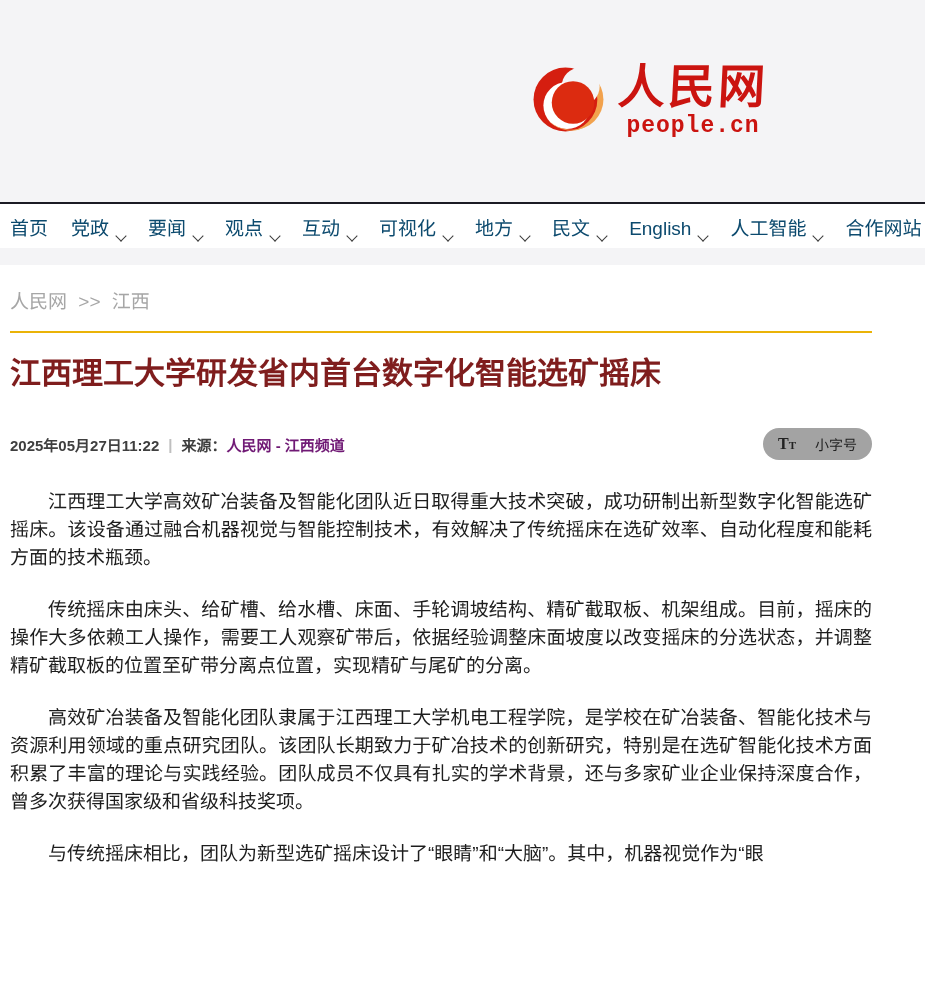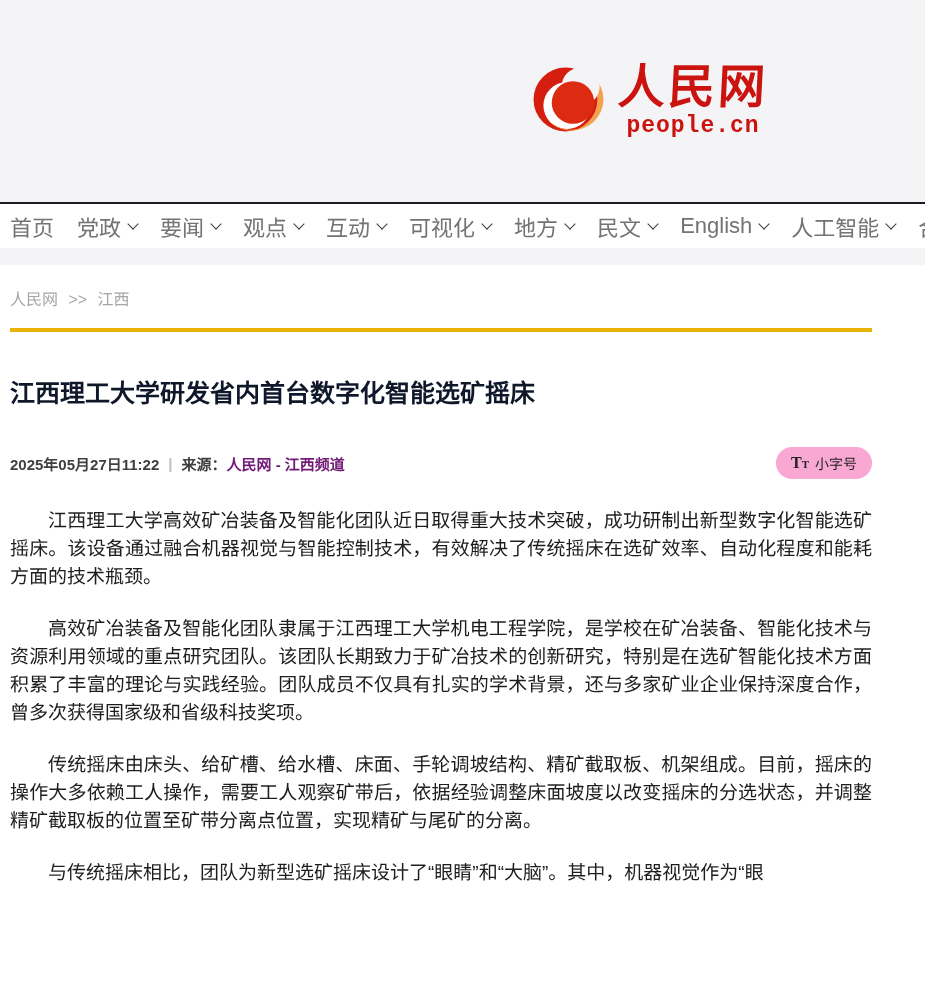--- a/index.html
+++ b/index.html
@@ -26,49 +26,49 @@
     transform:skewX(-3deg);
   }
   .logo-en{
     font-size:23px;font-weight:700;color:#cb1410;margin-top:4px;letter-spacing:1px;
     font-family:Liberation Mono, monospace;
   }
 
   
   .main-nav{background:#ffffff;height:44px;display:flex;align-items:center;}
   .nav-list{list-style:none;margin:0;padding:0 0 0 10px;display:flex;gap:23px;white-space:nowrap;}
-  .nav-item{font-size:22px;color:#737373;cursor:pointer;display:flex;align-items:center;}
+  .nav-item{font-size:19px;color:#0c4a6e;cursor:pointer;display:flex;align-items:flex-end;}
   .chev{
     display:inline-block;width:7px;height:7px;
     border-right:1.6px solid #3c3c3c;border-bottom:1.6px solid #3c3c3c;
     transform:rotate(45deg);margin-left:8px;margin-top:-4px;
   }
   .sub-band{height:17px;background:#f4f4f6;}
 
   
   .content{margin-left:10px;width:862px;}
   .breadcrumb{
-    margin-top:21px;padding-bottom:18px;border-bottom:4px solid #eab308;
-    font-size:16px;color:#a6a6a6;
+    margin-top:21px;padding-bottom:18px;border-bottom:2px solid #eab308;
+    font-size:19px;color:#a6a6a6;
   }
   .breadcrumb a{color:#a6a6a6;text-decoration:none;cursor:pointer;}
   .bc-sep{margin:0 6px;}
 
   .article-title{
-    margin:40px 0 0 0;font-size:25px;line-height:42px;font-weight:700;color:#0f172a;
+    margin:20px 0 0 0;font-size:31px;line-height:42px;font-weight:700;color:#7f1d1d;
   }
   .meta-row{
     margin-top:33px;display:flex;align-items:center;justify-content:space-between;
   }
   .meta-left{font-size:15px;color:#3f3f3f;display:flex;align-items:center;font-weight:bold;}
   .meta-sep{color:#bfbfbf;margin:0 9px;}
   .meta-left a{color:#701a75;text-decoration:none;cursor:pointer;}
   .font-size-btn{
-    display:flex;align-items:center;gap:6px;
-    background:#f9a8d4;border:none;border-radius:16px;
+    display:flex;align-items:center;gap:19px;
+    background:#a3a3a3;border:none;border-radius:16px;
     padding:6px 15px;font-size:14px;color:#222;cursor:pointer;
     font-family:"Liberation Sans",sans-serif;
     justify-content:center;
   }
   .tt{font-family:"Liberation Serif","DejaVu Serif",serif;font-weight:700;color:#222;}
   .tt .big{font-size:16px;}
   .tt .small{font-size:11px;}
 
   .article-body{margin-top:28px;}
   .article-body p{
@@ -170,19 +170,19 @@
         <a>人民网 - 江西频道</a>
       </div>
       <button class="font-size-btn">
         <span class="tt"><span class="big">T</span><span class="small">T</span></span>
         <span>小字号</span>
       </button>
     </div>
 
     <div id="article-body" class="article-body">
         <p>江西理工大学高效矿冶装备及智能化团队近日取得重大技术突破，成功研制出新型数字化智能选矿摇床。该设备通过融合机器视觉与智能控制技术，有效解决了传统摇床在选矿效率、自动化程度和能耗方面的技术瓶颈。</p>
+        <p>传统摇床由床头、给矿槽、给水槽、床面、手轮调坡结构、精矿截取板、机架组成。目前，摇床的操作大多依赖工人操作，需要工人观察矿带后，依据经验调整床面坡度以改变摇床的分选状态，并调整精矿截取板的位置至矿带分离点位置，实现精矿与尾矿的分离。</p>
         <p>高效矿冶装备及智能化团队隶属于江西理工大学机电工程学院，是学校在矿冶装备、智能化技术与资源利用领域的重点研究团队。该团队长期致力于矿冶技术的创新研究，特别是在选矿智能化技术方面积累了丰富的理论与实践经验。团队成员不仅具有扎实的学术背景，还与多家矿业企业保持深度合作，曾多次获得国家级和省级科技奖项。</p>
-        <p>传统摇床由床头、给矿槽、给水槽、床面、手轮调坡结构、精矿截取板、机架组成。目前，摇床的操作大多依赖工人操作，需要工人观察矿带后，依据经验调整床面坡度以改变摇床的分选状态，并调整精矿截取板的位置至矿带分离点位置，实现精矿与尾矿的分离。</p>
         <p>与传统摇床相比，团队为新型选矿摇床设计了“眼睛”和“大脑”。其中，机器视觉作为“眼</p>
       </div>
 
   </div>
 </div>
 
 </body></html>

